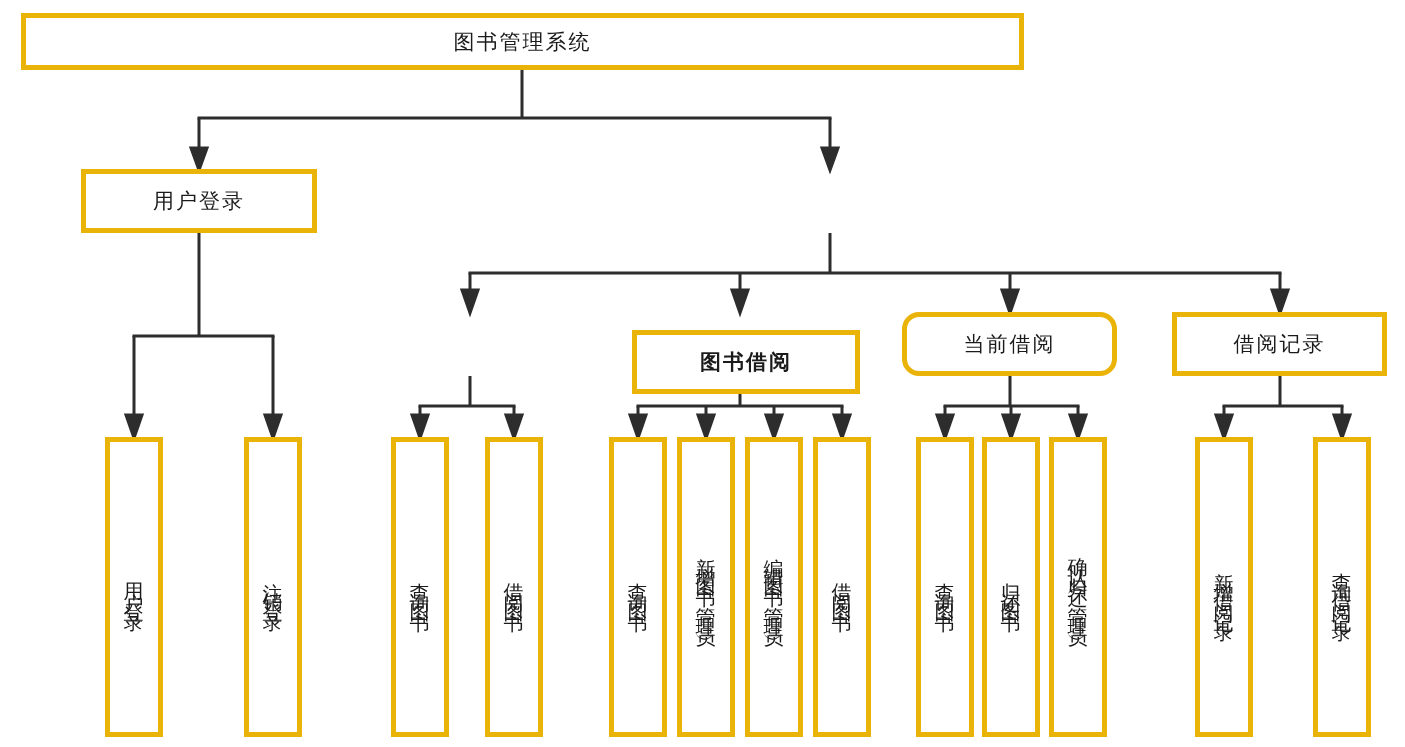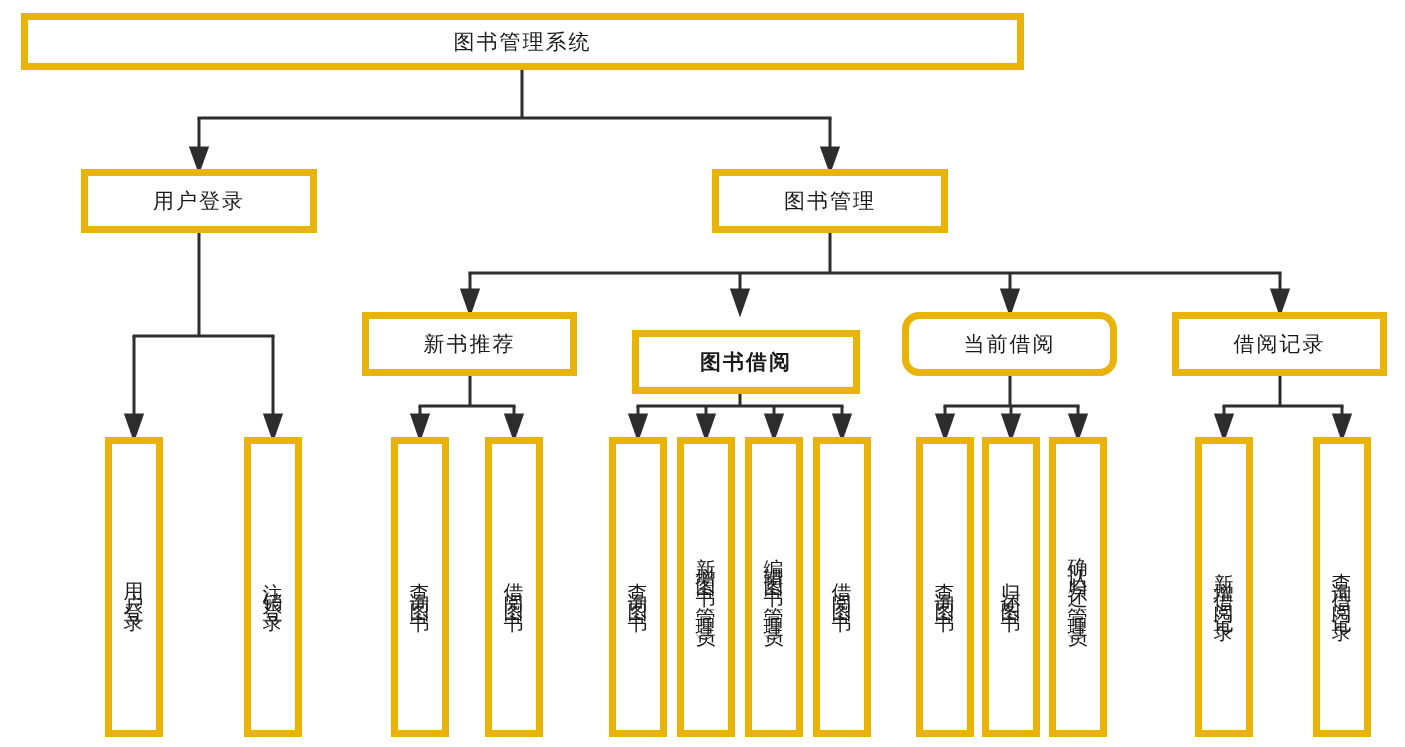--- a/index.html
+++ b/index.html
@@ -13,21 +13,21 @@
   }
   .connectors {
     position: absolute;
     left: 0; top: 0;
     width: 1405px; height: 747px;
     pointer-events: none;
   }
   .node {
     position: absolute;
     box-sizing: border-box;
-    border: 7px solid #eab308;
+    border: 5px solid #eab308;
     background: #ffffff;
     color: #1b1b1b;
     display: flex;
     align-items: center;
     justify-content: center;
     text-align: center;
   }
   .node.h {
     font-size: 21px;
     letter-spacing: 2px;
@@ -128,23 +128,21 @@
       <line x1="1224" y1="406" x2="1224" y2="417"></line>
       <polygon points="1216,415 1232,415 1224,438"></polygon>
       <line x1="1342" y1="406" x2="1342" y2="417"></line>
       <polygon points="1334,415 1350,415 1342,438"></polygon>
     </g>
   </svg>
 
   <div class="node h" style="left:21px; top:13px; width:1003px; height:57px;">图书管理系统</div>
 
   <div class="node h" style="left:81px; top:169px; width:236px; height:64px;">用户登录</div>
-  <div class="node h" style="left:712px; top:169px; width:236px; height:64px;">图书管理</div>
 
-  <div class="node h" style="left:362px; top:312px; width:215px; height:64px;">新书推荐</div>
   <div class="node h" style="left:632px; top:330px; width:228px; height:64px;font-weight:bold;">图书借阅</div>
   <div class="node h" style="left:902px; top:312px; width:215px; height:64px;border-radius:17px;">当前借阅</div>
   <div class="node h" style="left:1172px; top:312px; width:215px; height:64px;">借阅记录</div>
 
   <div class="node leaf" style="left:105px;">用户登录</div>
   <div class="node leaf" style="left:244px;">注销登录</div>
 
   <div class="node leaf" style="left:391px;">查询图书</div>
   <div class="node leaf" style="left:485px;">借阅图书</div>
 

